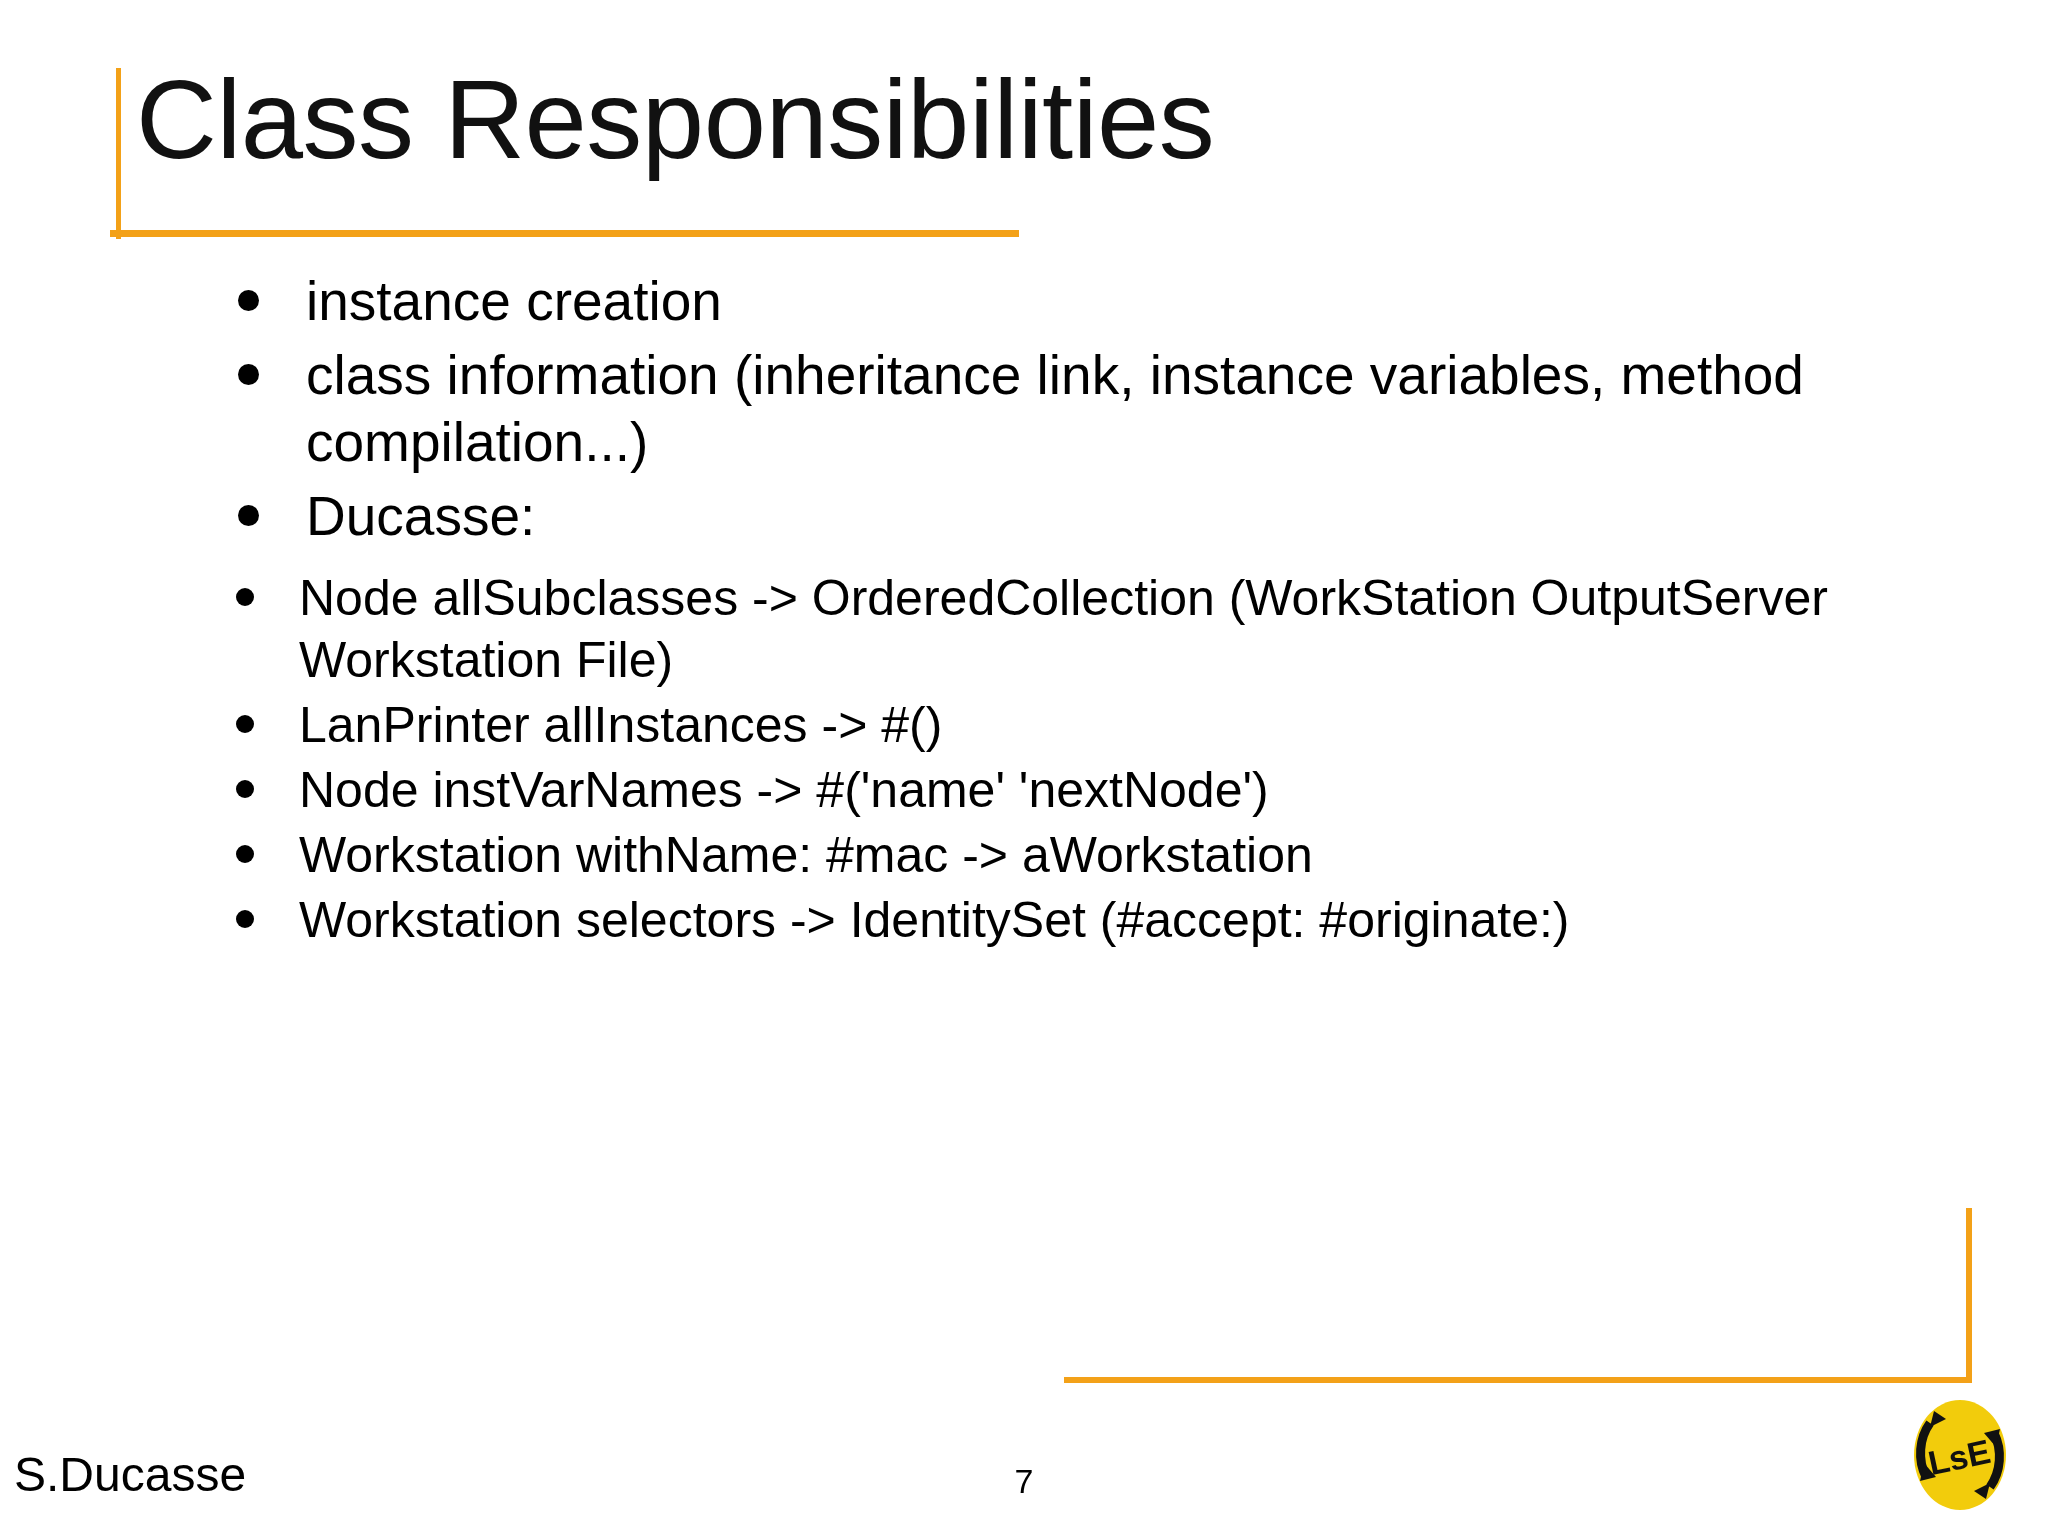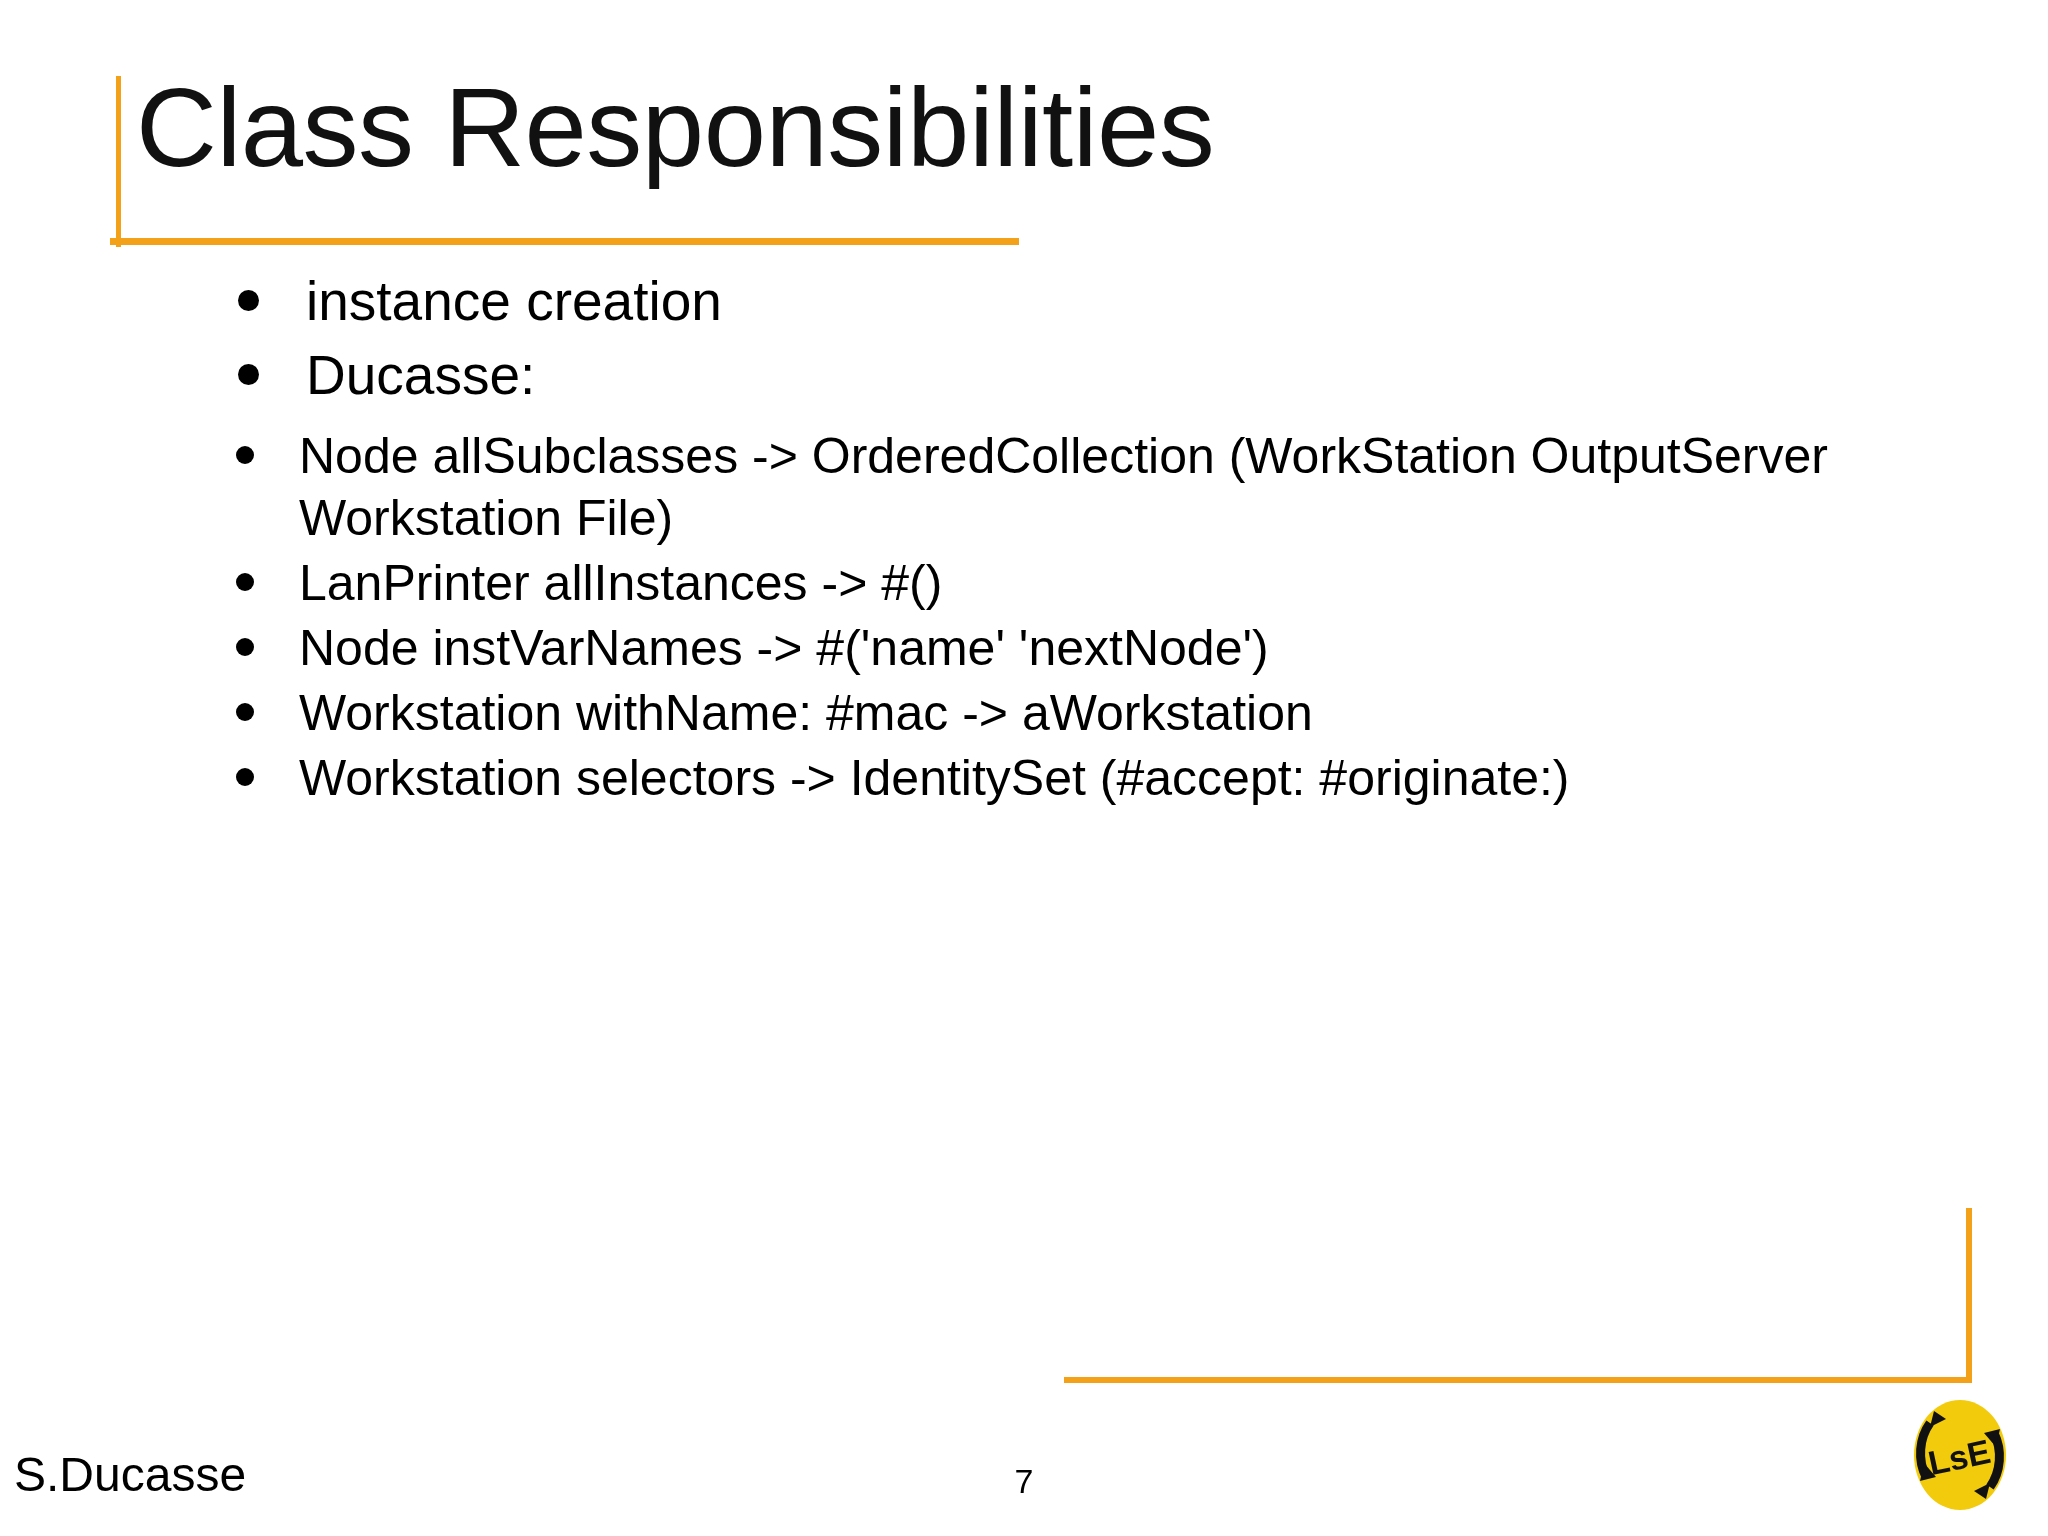--- a/index.html
+++ b/index.html
@@ -20,21 +20,21 @@
   #slide {
     position: absolute;
     inset: 0;
     background: #ffffff;
   }
 
   
   #title-block {
     position: absolute;
     left: 0;
-    top: 8px;
+    top: 0;
     width: 2048px;
     height: 250px;
   }
   #title-accent-vertical {
     position: absolute;
     left: 116px;
     top: 68px;
     width: 5px;
     height: 171px;
     background: #F3A118;
@@ -181,20 +181,24 @@
   </div>
 
   <div id="body-area">
     <ul class="lvl1">
 
       <li class="b1">
         <span class="dot"></span>
         <span class="txt">instance creation</span>
       </li>
 
+      <li class="b1">
+        <span class="dot"></span>
+        <span class="txt">class information (inheritance link, instance variables, method compilation...)</span>
+      </li>
 
       <li class="b1">
         <span class="dot"></span>
         <span class="txt">Ducasse:</span>
       </li>
 
       <li class="sub-holder">
         <ul class="lvl2">
           <li class="b2">
             <span class="dot2"></span>

